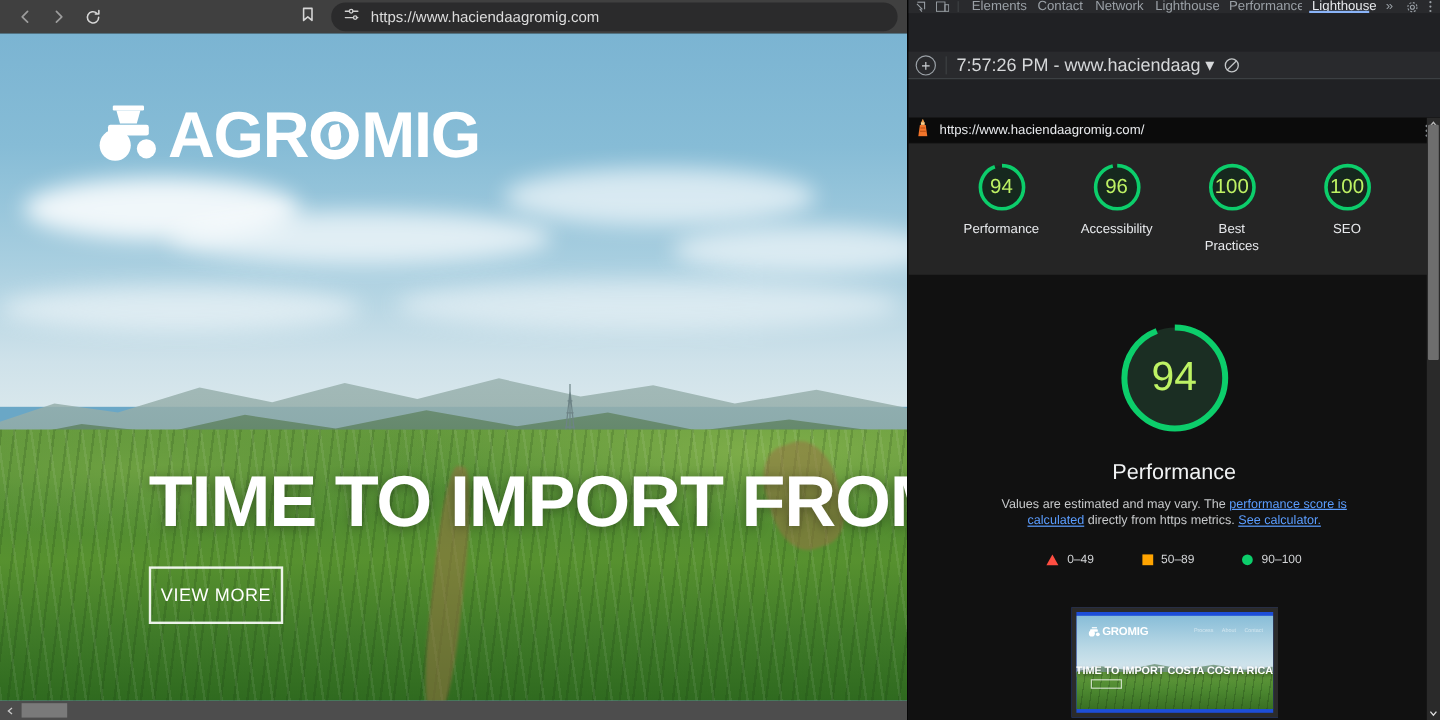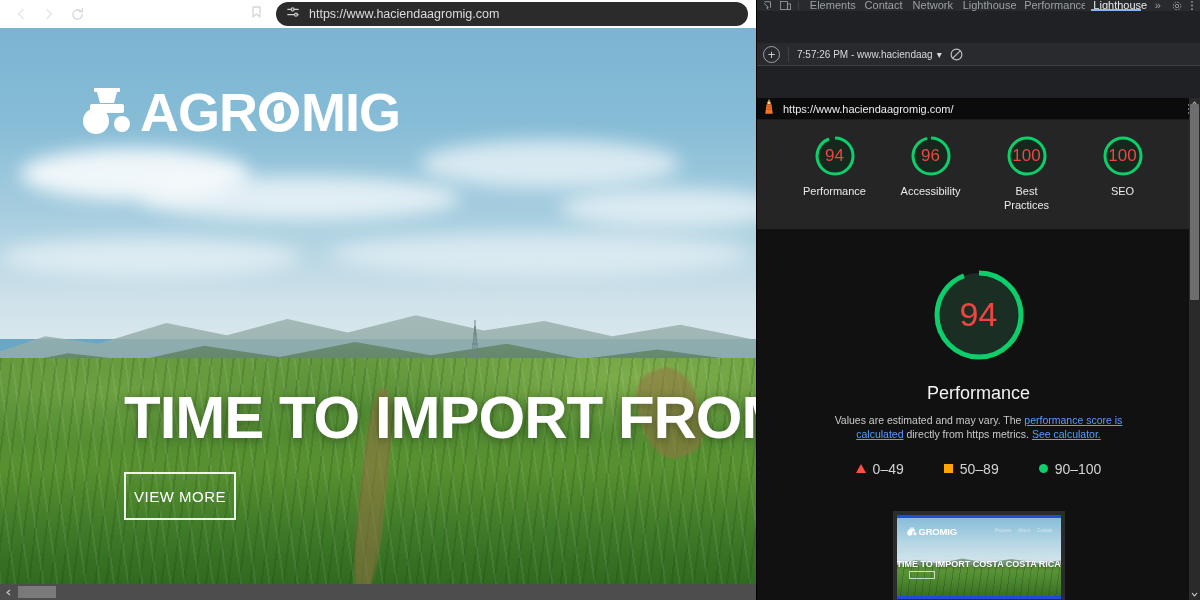--- a/index.html
+++ b/index.html
@@ -18,21 +18,21 @@
     position: absolute; left: 0; top: 0;
     width: 756px; height: 600px;
     background: #1f1f1f;
     overflow: hidden;
   }
 
   
   #browser-toolbar {
     position: relative;
     height: 28px;
-    background: #ffffff;
+    background: #404040;
     display: flex;
     align-items: center;
     padding: 0 8px;
     gap: 2px;
   }
   .nav-btn {
     width: 26px; height: 22px;
     display: flex; align-items: center; justify-content: center;
     border-radius: 4px;
     cursor: pointer;
@@ -282,21 +282,21 @@
     font-size: 13px;
     line-height: 15px;
     text-align: center;
     cursor: pointer;
     flex: 0 0 auto;
   }
   .tb-sep { width: 1px; height: 15px; background: #3c4043; }
   #lh-run-select {
     display: flex; align-items: center; gap: 4px;
     color: #d6d8da;
-    font-size: 10px;
+    font-size: 15px;
     cursor: pointer;
     white-space: nowrap;
   }
   #lh-clear-btn { cursor: pointer; display: flex; align-items: center; }
 
   
   #lh-report {
     flex: 1 1 auto;
     background: #111111;
     overflow: hidden;
@@ -338,21 +338,21 @@
   .mini-gauge-wrap {
     width: 70px;
     display: flex; flex-direction: column; align-items: center;
     cursor: pointer;
   }
   .ring { position: relative; }
   .ring svg { display: block; transform: rotate(-90deg); }
   .ring .score-num {
     position: absolute; inset: 0;
     display: flex; align-items: center; justify-content: center;
-    color: #ef4444;
+    color: #bef264;
     font-weight: 400;
     font-family: "Liberation Sans", sans-serif;
     text-align: right;
   }
   .mini-gauge-wrap .score-num { font-size: 17px; }
   .mini-label {
     margin-top: 7px;
     color: #e8eaed;
     font-size: 11px;
     text-align: center;
@@ -378,21 +378,21 @@
     font-size: 10.5px;
     line-height: 1.35;
   }
   #big-desc a { color: #5b9dff; text-decoration: underline; cursor: pointer; }
 
   #legend {
     margin-top: 20px;
     display: flex; align-items: center; justify-content: center;
     gap: 40px;
     color: #d2d4d6;
-    font-size: 14px;
+    font-size: 10px;
   }
   .legend-item { display: flex; align-items: center; gap: 7px; }
   .tri {
     width: 0; height: 0;
     border-left: 5px solid transparent;
     border-right: 5px solid transparent;
     border-bottom: 9px solid #ff4e42;
   }
   .sq { width: 9px; height: 9px; background: #ffa400; }
   .ci { width: 9px; height: 9px; border-radius: 50%; background: #0cce6b; }

